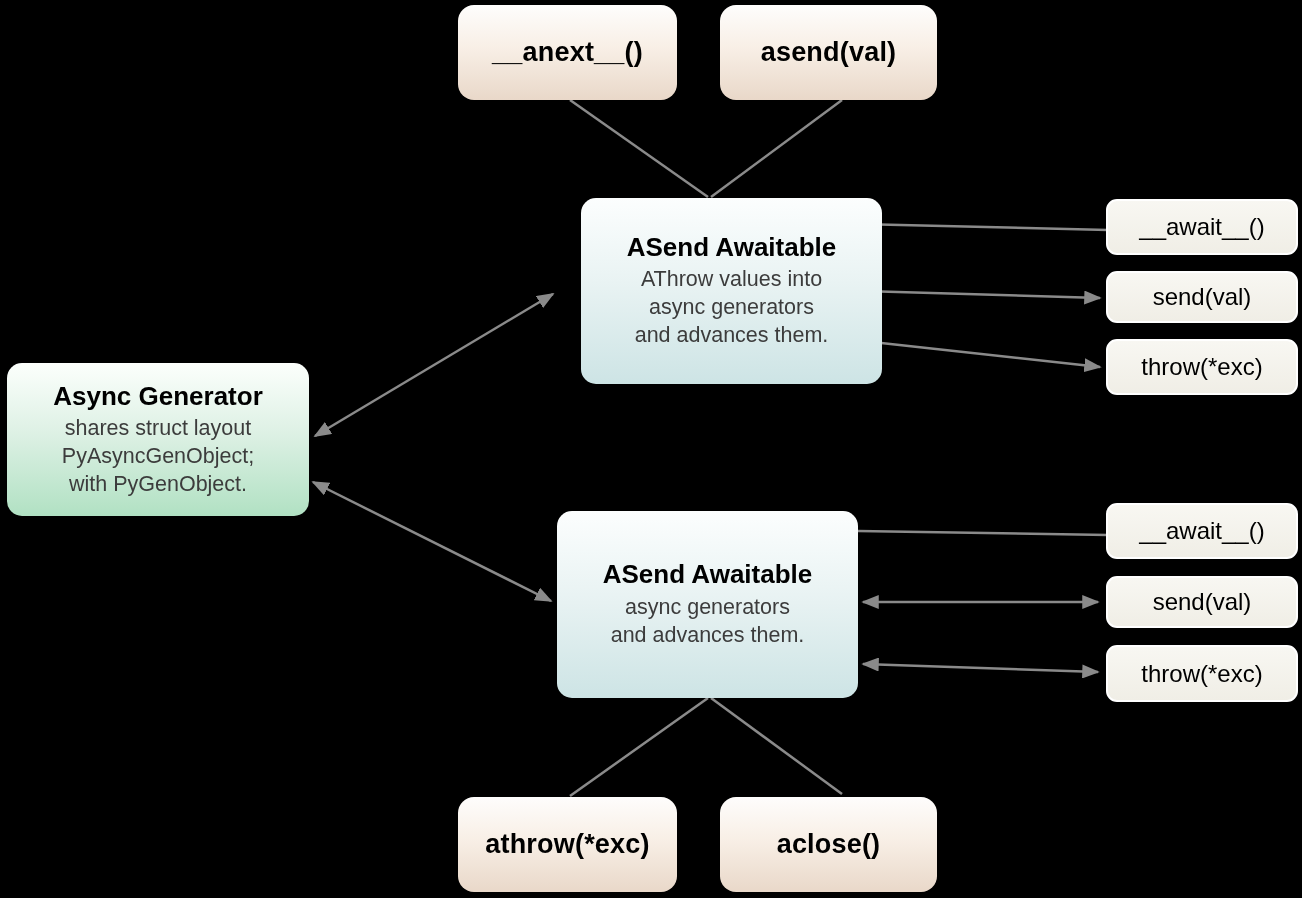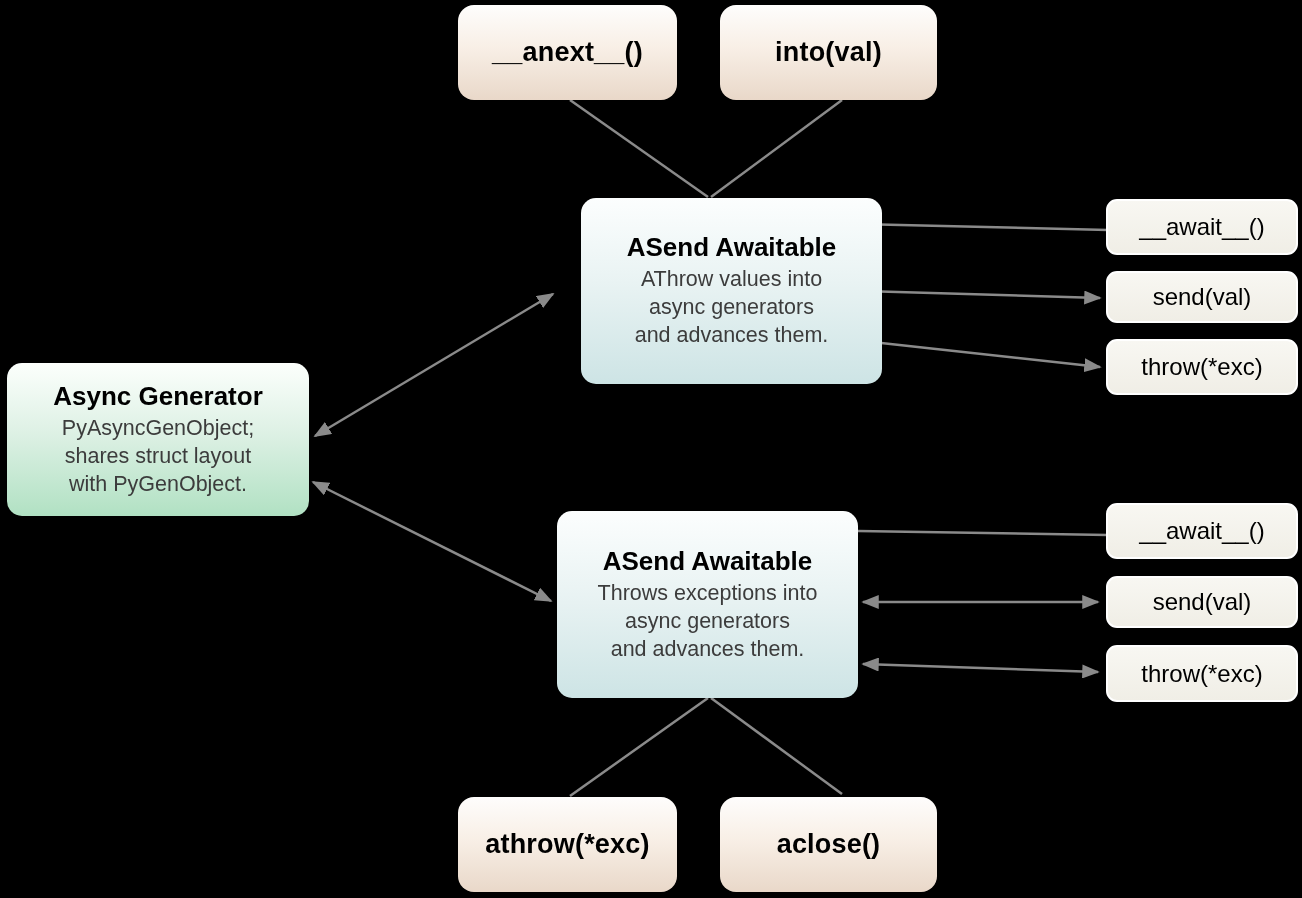--- a/index.html
+++ b/index.html
@@ -101,40 +101,39 @@
 
     <line x1="708" y1="698" x2="570" y2="796"></line>
     <line x1="711" y1="698" x2="842" y2="794"></line>
   </svg>
 
   <div class="node tan" style="left:458px; top:5px; width:219px; height:95px;">
     <span class="fn-label">__anext__()</span>
   </div>
 
   <div class="node tan" style="left:720px; top:5px; width:217px; height:95px;">
-    <span class="fn-label">into(val)</span>
+    <span class="fn-label">asend(val)</span>
   </div>
 
   <div class="node teal" style="left:581px; top:198px; width:301px; height:186px;">
     <div class="box-title">ASend Awaitable</div>
     <div class="box-desc">AThrow values into</div>
     <div class="box-desc">async generators</div>
     <div class="box-desc">and advances them.</div>
   </div>
 
   <div class="node green" style="left:7px; top:363px; width:302px; height:153px;">
     <div class="box-title">Async Generator</div>
+    <div class="box-desc">shares struct layout</div>
     <div class="box-desc">PyAsyncGenObject;</div>
-    <div class="box-desc">shares struct layout</div>
     <div class="box-desc">with PyGenObject.</div>
   </div>
 
   <div class="node teal" style="left:557px; top:511px; width:301px; height:187px;">
     <div class="box-title">ASend Awaitable</div>
-    <div class="box-desc">Throws exceptions into</div>
     <div class="box-desc">async generators</div>
     <div class="box-desc">and advances them.</div>
   </div>
 
   <div class="node cream" style="left:1106px; top:199px; width:192px; height:56px;">
     <span class="method-label">__await__()</span>
   </div>
   <div class="node cream" style="left:1106px; top:271px; width:192px; height:52px;">
     <span class="method-label">send(val)</span>
   </div>

